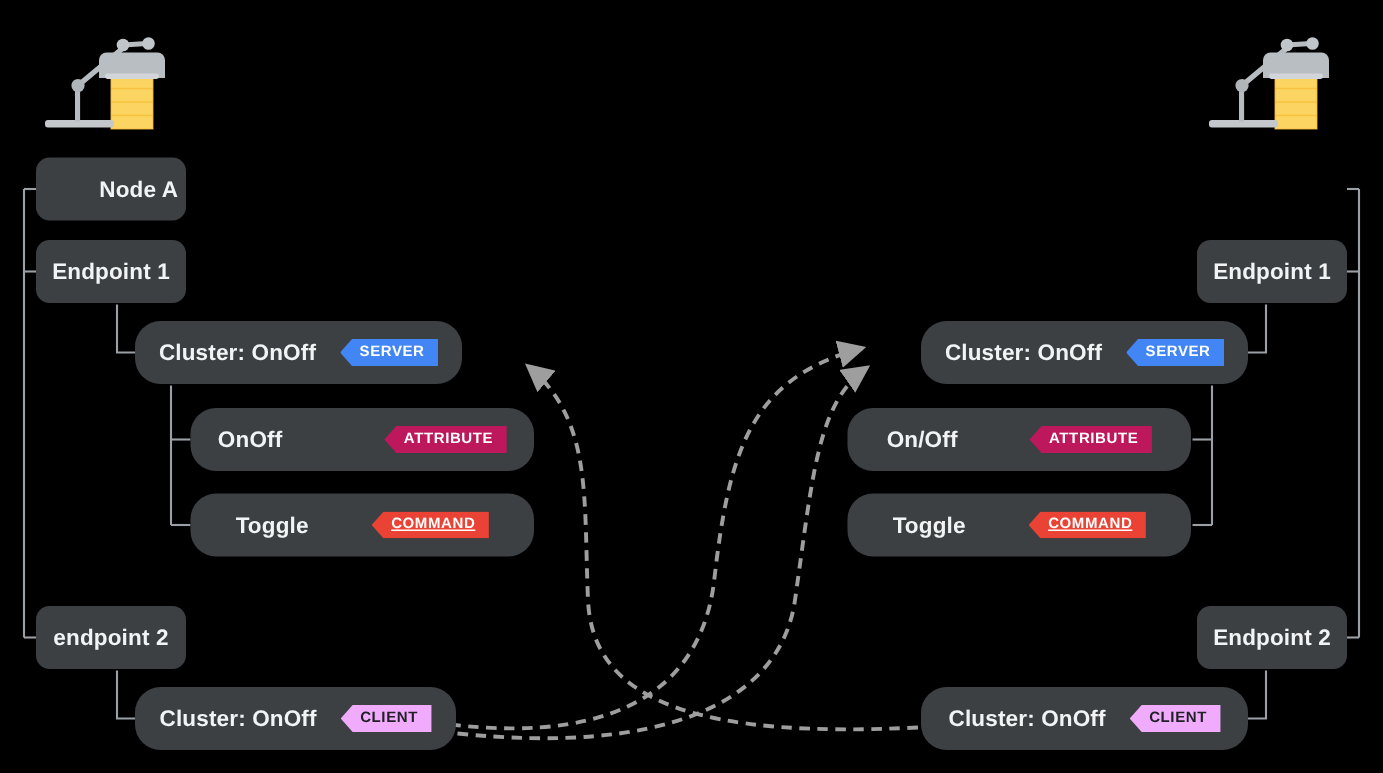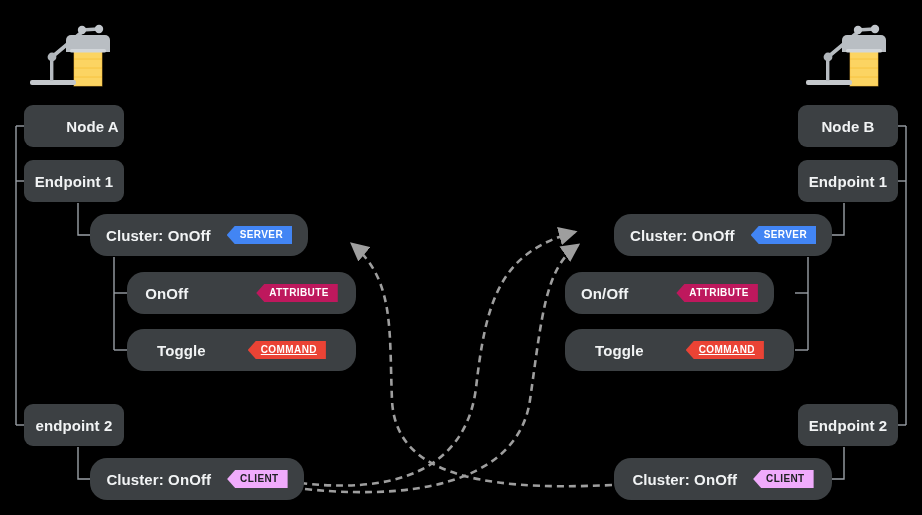--- a/index.html
+++ b/index.html
@@ -184,36 +184,33 @@
     <span class="lbl">endpoint 2</span>
   </div>
 
   <div class="node row" style="left:90px;top:458px;width:214px;height:42px;">
     <span class="inner">
       <span class="lbl">Cluster: OnOff</span>
       <span class="badge client">CLIENT</span>
     </span>
   </div>
 
-  <div class="node" style="left:798px;top:105px;width:100px;height:42px;">
-    <span class="lbl">Node B</span>
-  </div>
 
   <div class="node" style="left:798px;top:160px;width:100px;height:42px;">
     <span class="lbl">Endpoint 1</span>
   </div>
 
   <div class="node row" style="left:614px;top:214px;width:218px;height:42px;">
     <span class="inner">
       <span class="lbl">Cluster: OnOff</span>
       <span class="badge server">SERVER</span>
     </span>
   </div>
 
-  <div class="node row" style="left:565px;top:272px;width:209px;height:42px;">
+  <div class="node row" style="left:565px;top:272px;width:229px;height:42px;">
     <span class="inner" style="gap:48px;">
       <span class="lbl">On/Off</span>
       <span class="badge attribute">ATTRIBUTE</span>
     </span>
   </div>
 
   <div class="node row" style="left:565px;top:329px;width:229px;height:42px;">
     <span class="inner" style="gap:42px;">
       <span class="lbl">Toggle</span>
       <span class="badge command">COMMAND</span>

